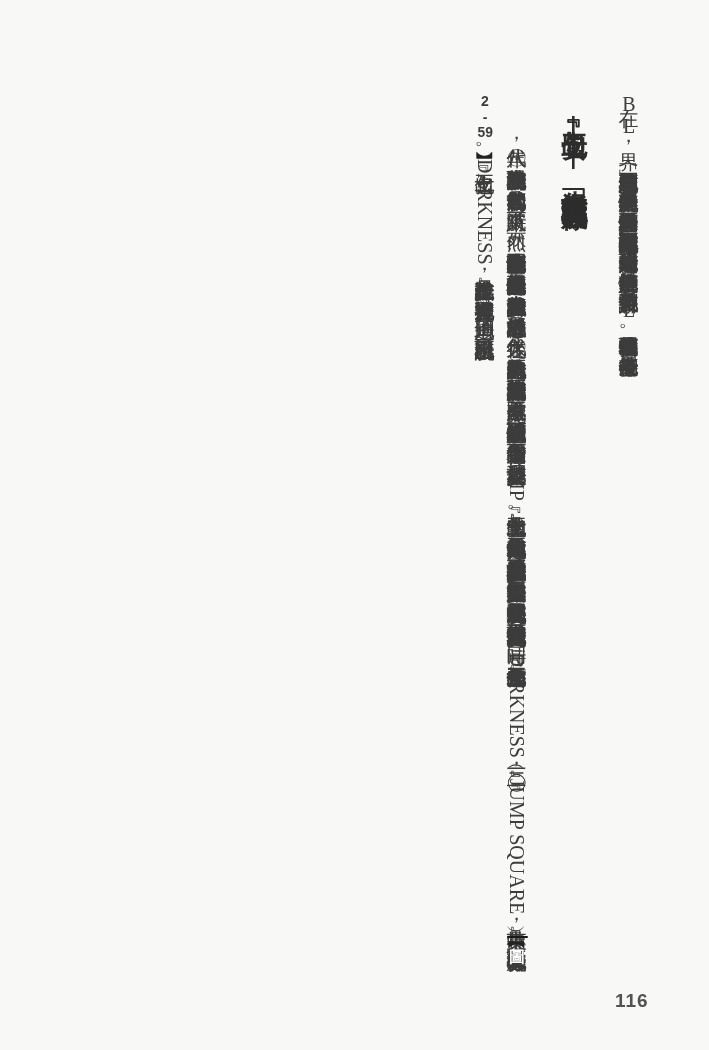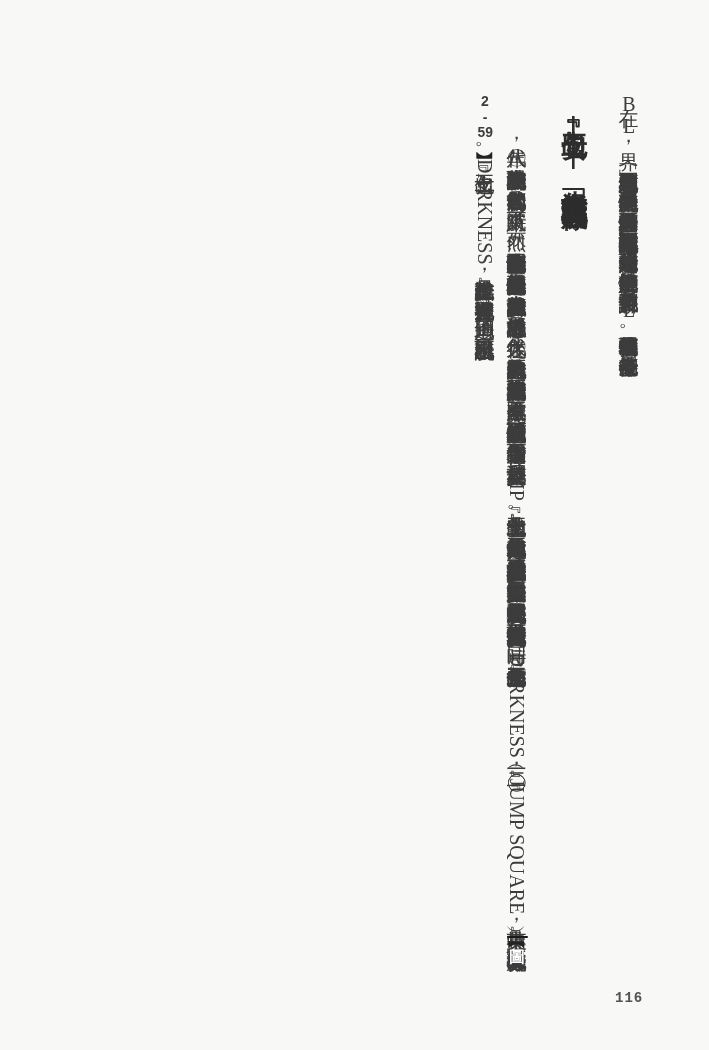--- a/index.html
+++ b/index.html
@@ -56,23 +56,23 @@
   }
   .figtcy{
     font-family:"Liberation Sans","DejaVu Sans",sans-serif;
     font-weight:700;font-size:14px;
     text-combine-upright:all;
     -webkit-text-combine:horizontal;
   }
   .pagenum{
     position:absolute;
     top:990px;left:615px;
-    font-family:Liberation Mono, monospace;
+    font-family:Liberation Sans, sans-serif;
     font-weight:700;
-    font-size:14px;
+    font-size:19px;
     letter-spacing:1px;
     color:var(--pagenum-ink,#525252);
   }
 </style>
 </head>
 <body>
 
 <div class="page">
   <div class="vtext">
     <p><span>在</span><span class="up">BL</span><span>界，「雄乳」這個類別也正在急速的發展，但要對男性的乳頭使用殘影，恐怕還需要更進一步的典範轉移。近年雖然已可在同人誌上找到以搞笑為目的之「雄乳乳首殘像」，但那是否能定著為一種普遍的表現，筆者仍抱持著懷疑的態度。但許多作家們勇於挑戰</span><span class="up">BL</span><span>藝術表現的精神依舊非常值得學習。筆者也十分期待今後的發展。</span></p>

